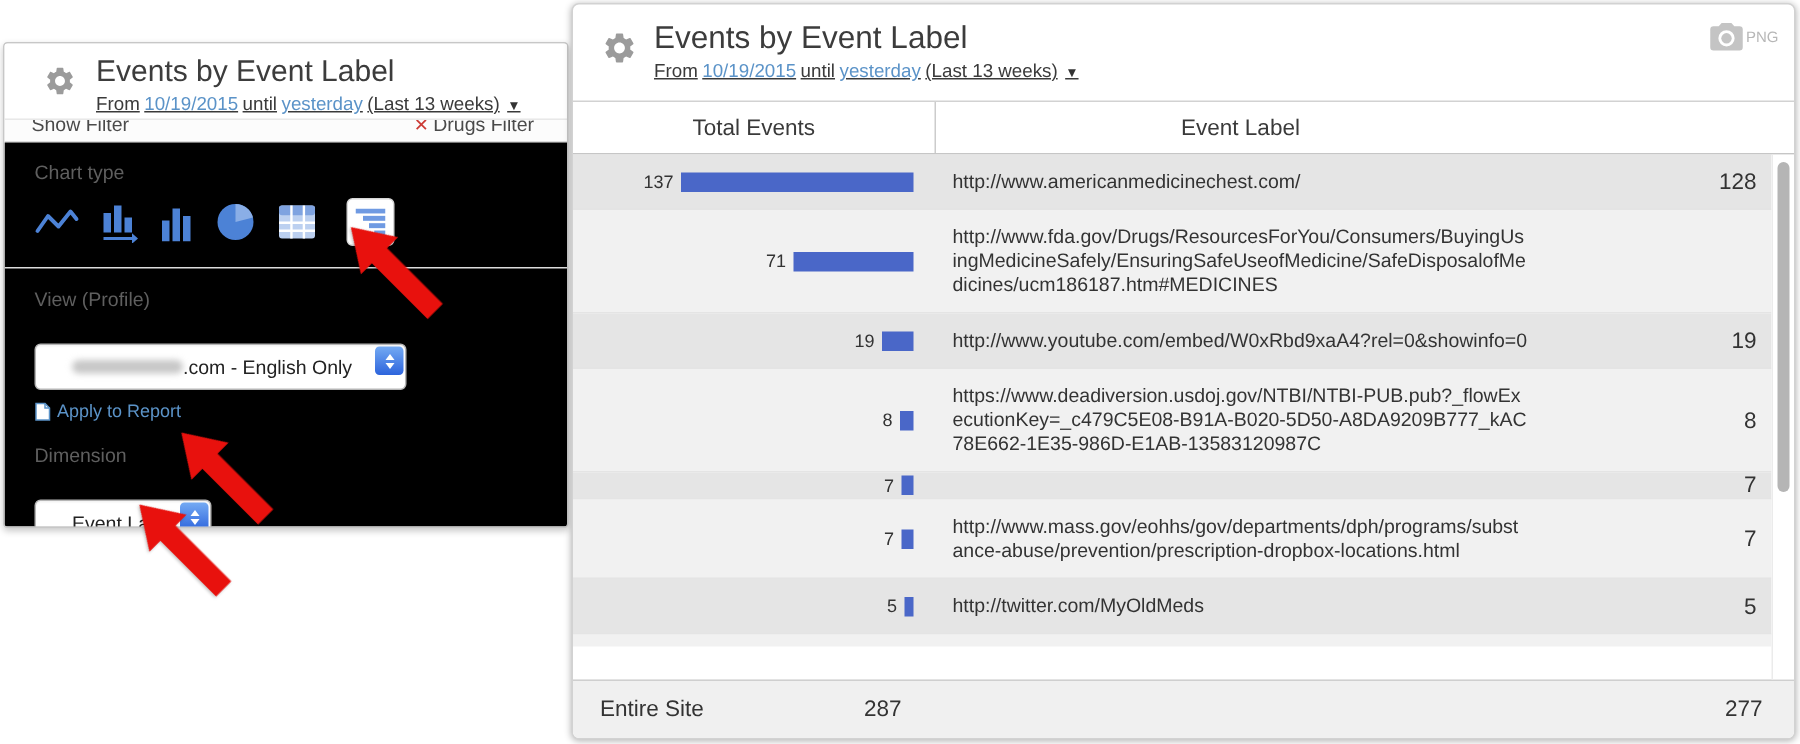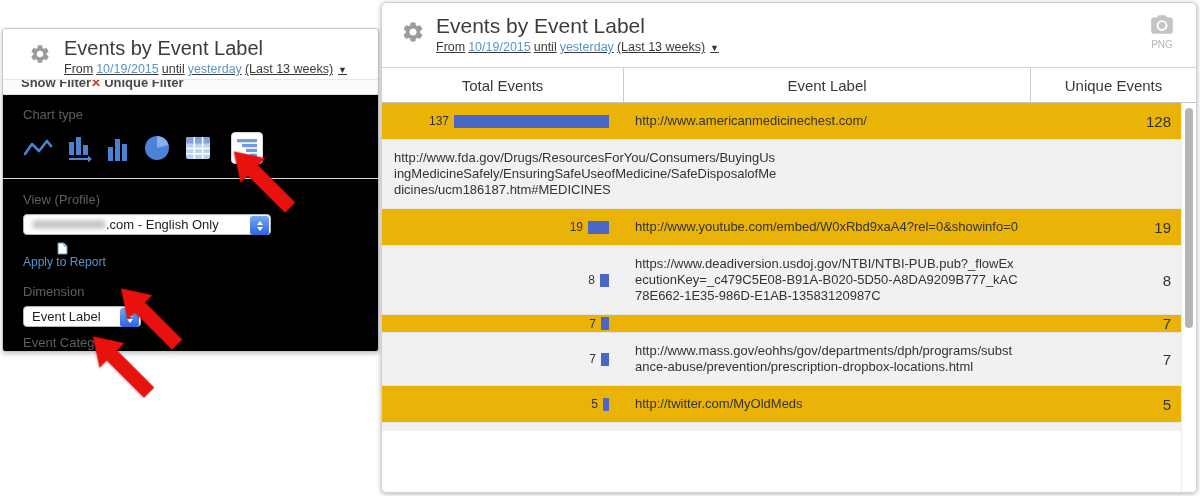--- a/index.html
+++ b/index.html
@@ -24,90 +24,90 @@
   .panel-sub { font-size:12.5px; color:#3a3a3a; margin-top:2px;text-decoration:underline; }
   .panel-sub span { margin-right:3px; }
   .lnk { color:#5b93c8; }
   .caret { font-size:9px; color:#333; margin-left:2px; }
 
   .filter-strip {
     height:16px; overflow:hidden; background:#fcfcfc;
     border-top:1px solid #e8e8e8; border-bottom:1px solid #dcdcdc;
   }
   .filter-inner {
-    display:flex; padding:0 22px 0 18px;
-    font-size:13px; color:#4a4a4a; margin-top:-5px;font-weight:bold;
+    display:flex; justify-content:space-between; padding:0 22px 0 18px;
+    font-size:13px; color:#4a4a4a; margin-top:-5px;
   }
   .del-x { color:#cc3b35; margin-right:3px; font-size:12px; }
 
   .lp-options { background:#000000; height:256px; }
   .opt-label { font-size:13px; color:#5f5f5f; }
 
   .sec-charttype { padding:12px 20px 13px 20px; border-bottom:1px solid #dcdcdc; }
   .ct-icons { display:flex; align-items:center; margin-top:9px; height:34px; }
   .ct-icon { margin-right:15px; display:flex; align-items:flex-end; }
   .sel-box {
     width:32px; height:32px; background:#fff; border:1px solid #d6d6d6;
     border-radius:4px; display:flex; align-items:center; justify-content:center;
     margin-left:5px; box-shadow:0 0 2px rgba(0,0,0,.06);
   }
 
   .sec-view { padding:13px 20px 9px 20px; }
   .select {
-    position:relative; height:21px; background:#fff; border:1px solid #b5b5b5;
-    border-radius:4px; display:flex; align-items:center; padding:0 22px 0 8px;
-    font-size:13px; color:#222; margin-top:7px;
+    position:relative; height:31px; background:#fff; border:1px solid #b5b5b5;
+    border-radius:4px; display:flex; align-items:center; padding:0 22px 0 24px;
+    font-size:13px; color:#222; margin-top:22px;
     box-shadow:inset 0 1px 1px rgba(0,0,0,.05);
   }
   .blur-blob { width:74px; height:9px; border-radius:5px; background:#c7c7c7;
     filter:blur(2px); flex:none; }
   .stepper {
     position:absolute; right:1px; top:1px; width:19px; height:19px;
     border-radius:3px; background:linear-gradient(#74aaf3,#2d64dc);
     display:flex; flex-direction:column; align-items:center; justify-content:center;
   }
   .tri-up { width:0; height:0; border-left:3.5px solid transparent;
     border-right:3.5px solid transparent; border-bottom:4px solid #fff; margin-bottom:2px; }
   .tri-dn { width:0; height:0; border-left:3.5px solid transparent;
     border-right:3.5px solid transparent; border-top:4px solid #fff; }
   .apply-link { display:flex; align-items:center; margin-top:7px;
-    font-size:12px; color:#5b93c8; width:fit-content;flex-direction:column; }
+    font-size:12px; color:#5b93c8; width:fit-content; }
   .apply-link svg { margin-right:4px; }
 
   .sec-dims { padding:6px 20px 0 20px; }
   .dim-label { margin-top:8px; }
 
   
   .red-arrow { position:absolute; z-index:40; width:80px; height:35px;
     transform:rotate(45deg); }
   .red-arrow svg { display:block; width:80px; height:35px;
     filter:drop-shadow(0 1px 1px rgba(0,0,0,.25)); }
 
   
   .panel-right {
     position:absolute; left:381px; top:2px; width:816px; height:491px;
     background:#fff; border:1px solid #d2d2d2; border-radius:5px;
     box-shadow:0 1px 5px rgba(0,0,0,.30); z-index:10;
     display:flex; flex-direction:column; overflow:hidden;
   }
   .rp-hdr { position:relative; height:64px; flex:none; display:flex; padding:11px 0 0 19px; }
   .png-btn { position:absolute; right:10px; top:9px; width:48px;
-    display:flex; flex-direction:column; align-items:center; color:#b9b9b9; }
+    display:flex; align-items:center; color:#b9b9b9; }
   .png-label { font-size:10px; margin-top:1px; color:#b7b7b7; }
 
   .thead { flex:none; display:flex; height:36px; border-top:1px solid #d2d2d2;
     border-bottom:1px solid #c6c6c6; font-size:15px; color:#3a3a3a; }
   .th { display:flex; align-items:center; justify-content:center; }
   .th-total { width:241px; }
   .th-label { width:407px; border-left:1px solid #ccc; }
   .th-unique { flex:1; border-left:1px solid #ccc; }
 
   .tbody { position:relative; flex:1; overflow:hidden; }
   .rows { margin-right:15px; }
-  .trow { display:flex; border-bottom:1px solid #e4e4e4; background:#eab308; }
+  .trow { display:flex; border-bottom:1px solid #e4e4e4; background:#e5e5e5; }
   .rows .trow:nth-child(even) { background:#f1f1f1; }
   .row-partial { height:8px; background:#f1f1f1; margin-right:15px; }
   .c1 { width:241px; flex:none; display:flex; align-items:center;
     justify-content:flex-end; padding-right:14px; font-size:12px; color:#333; }
   .bar { height:13px; background:#4a67c8; margin-left:5px; flex:none; }
   .c2 { width:407px; flex:none; padding:10px 12px; font-size:13px; color:#333;
     line-height:16px; word-break:break-all; display:flex; align-items:center; }
   .c3 { flex:1; display:flex; align-items:center; justify-content:flex-end;
     padding-right:10px; font-size:15px; color:#333; }
 
@@ -138,21 +138,21 @@
         <div class="panel-title">Events by Event Label</div>
         <div class="panel-sub">
           <span>From</span><span class="lnk" style="color: rgb(91, 147, 200);">10/19/2015</span><span>until</span><span class="lnk" style="color: rgb(91, 147, 200);">yesterday</span><span>(Last 13 weeks)</span><span class="caret">▼</span>
         </div>
       </div>
     </div>
 
     <div class="filter-strip">
       <div class="filter-inner">
         <span>Show Filter</span>
-        <span><span class="del-x">✕</span><span>Unique Filter</span></span>
+        <span><span class="del-x">✕</span><span>Drugs Filter</span></span>
       </div>
     </div>
 
     <div class="lp-options">
 
       <div class="sec-charttype">
         <div class="opt-label">Chart type</div>
         <div class="ct-icons">
           <span class="ct-icon">
             <svg width="30" height="22" viewBox="0 0 30 22">
@@ -282,39 +282,42 @@
             <circle cx="12" cy="12.5" r="3.2"></circle>
             <path fill-rule="evenodd" d="M9 3L7.2 5H4a2 2 0 0 0-2 2v11a2 2 0 0 0 2 2h16a2 2 0 0 0 2-2V7a2 2 0 0 0-2-2h-3.2L15 3H9zm3 14.5a5 5 0 1 1 0-10 5 5 0 0 1 0 10z"></path>
           </svg>
         <span class="png-label">PNG</span>
       </div>
     </div>
 
     <div class="thead">
       <div class="th th-total">Total Events</div>
       <div class="th th-label">Event Label</div>
-      <div class="th th-unique">Unique Events</div>
     </div>
 
     <div class="tbody">
       <div class="rows">
   <div class="trow">
     <div class="c1">
       <span class="num">137</span>
       <span class="bar" style="width: 155px; background: rgb(74, 103, 200);"></span>
     </div>
     <div class="c2">
       <span>http://www.americanmedicinechest.com/</span>
     </div>
     <div class="c3">
       <span>128</span>
     </div>
   </div>
 
   <div class="trow">
+    <div class="c1">
+      <span class="num">71</span>
+      <span class="bar" style="width: 80px; background: rgb(74, 103, 200);"></span>
+    </div>
     <div class="c2">
       <span>http://www.fda.gov/Drugs/ResourcesForYou/Consumers/BuyingUsingMedicineSafely/EnsuringSafeUseofMedicine/SafeDisposalofMedicines/ucm186187.htm#MEDICINES</span>
     </div>
   </div>
 
   <div class="trow">
     <div class="c1">
       <span class="num">19</span>
       <span class="bar" style="width: 21px; background: rgb(74, 103, 200);"></span>
     </div>
@@ -373,15 +376,20 @@
     <div class="c3">
       <span>5</span>
     </div>
   </div>
 </div>
       <div class="row-partial"></div>
       <div class="gutter"></div>
       <div class="scroll-thumb"></div>
     </div>
 
+    <div class="tfoot">
+      <span class="f-label">Entire Site</span>
+      <span class="f-total">287</span>
+      <span class="f-unique">277</span>
+    </div>
   </div>
 
 </div>
 
 </body></html>

